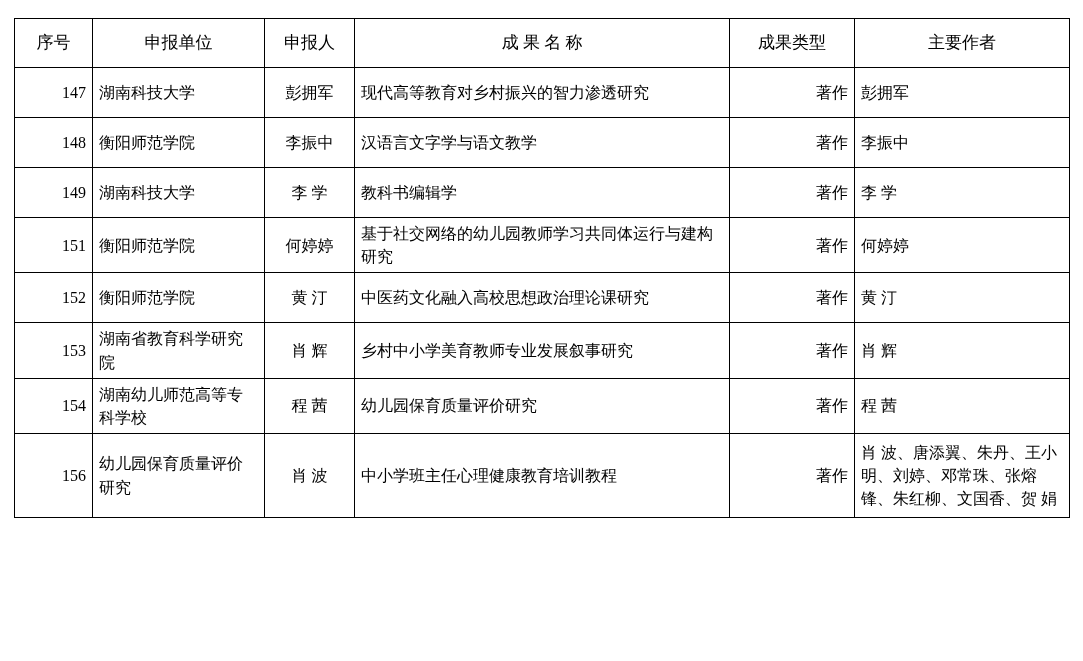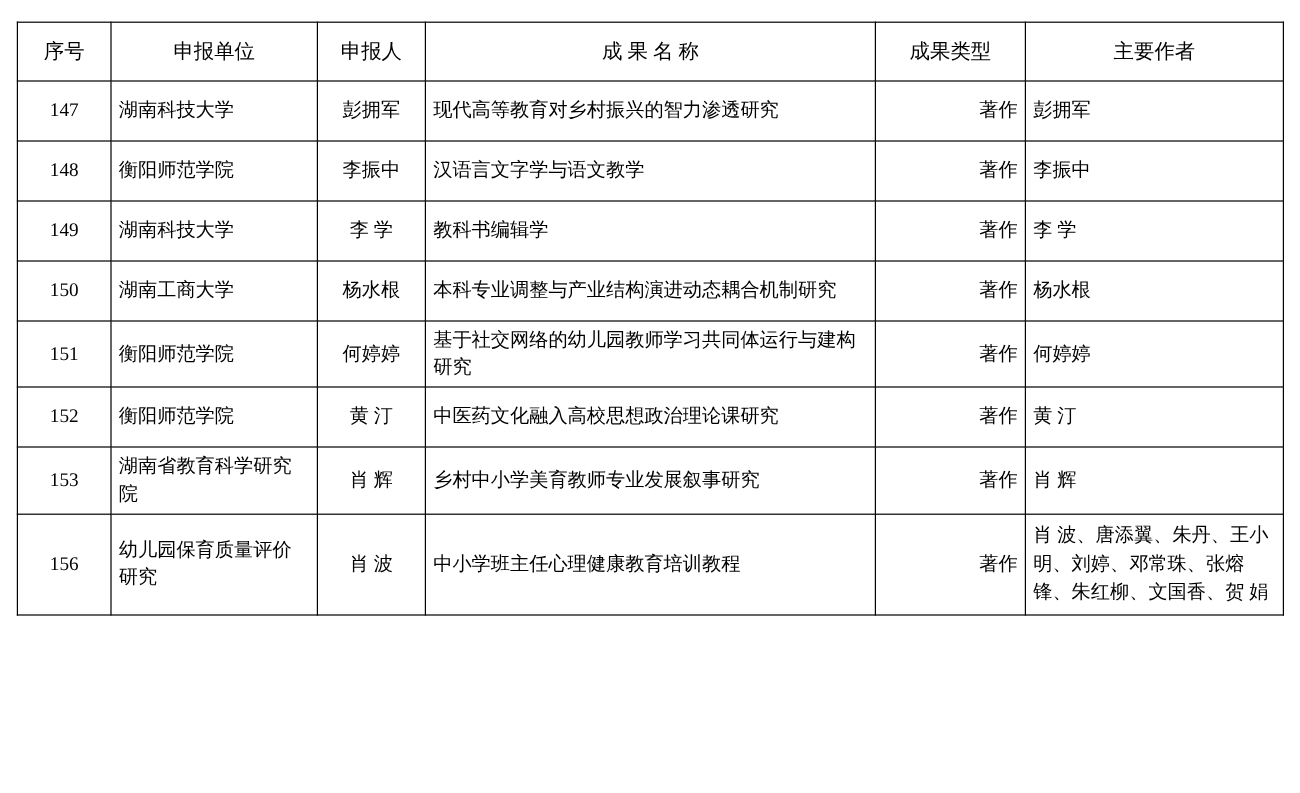--- a/index.html
+++ b/index.html
@@ -42,21 +42,21 @@
     font-size: 17px;
   }
   
   col.c-no     { width: 78px; }
   col.c-unit   { width: 172px; }
   col.c-person { width: 90px; }
   col.c-title  { width: 375px; }
   col.c-type   { width: 125px; }
   col.c-author { width: 215px; }
 
-  td.no      { text-align: center; }
+  td.no      { text-align: right; }
   td.unit    { text-align: left;  padding-left: 12px; }
   td.person  { text-align: center; }
   td.title   { text-align: left;  padding-left: 10px; }
   td.type    { text-align: right; }
   td.author  { text-align: left;  padding-left: 10px; }
 
   tbody tr { height: 50px; }
   tbody tr.tall { height: 84px; }
 </style>
 </head>
@@ -101,28 +101,20 @@
       </tr>
       <tr>
         <td class="no">149</td>
         <td class="unit">湖南科技大学</td>
         <td class="person">李  学</td>
         <td class="title">教科书编辑学</td>
         <td class="type">著作</td>
         <td class="author">李  学</td>
       </tr>
       <tr>
-        <td class="no">150</td>
-        <td class="unit">湖南工商大学</td>
-        <td class="person">杨水根</td>
-        <td class="title">本科专业调整与产业结构演进动态耦合机制研究</td>
-        <td class="type">著作</td>
-        <td class="author">杨水根</td>
-      </tr>
-      <tr>
         <td class="no">151</td>
         <td class="unit">衡阳师范学院</td>
         <td class="person">何婷婷</td>
         <td class="title">基于社交网络的幼儿园教师学习共同体运行与建构研究</td>
         <td class="type">著作</td>
         <td class="author">何婷婷</td>
       </tr>
       <tr>
         <td class="no">152</td>
         <td class="unit">衡阳师范学院</td>
@@ -132,20 +124,28 @@
         <td class="author">黄  汀</td>
       </tr>
       <tr>
         <td class="no">153</td>
         <td class="unit">湖南省教育科学研究院</td>
         <td class="person">肖  辉</td>
         <td class="title">乡村中小学美育教师专业发展叙事研究</td>
         <td class="type">著作</td>
         <td class="author">肖  辉</td>
       </tr>
+      <tr>
+        <td class="no">154</td>
+        <td class="unit">湖南幼儿师范高等专科学校</td>
+        <td class="person">程  茜</td>
+        <td class="title">幼儿园保育质量评价研究</td>
+        <td class="type">著作</td>
+        <td class="author">程  茜</td>
+      </tr>
       <tr class="tall">
         <td class="no">156</td>
         <td class="unit">幼儿园保育质量评价研究</td>
         <td class="person">肖  波</td>
         <td class="title">中小学班主任心理健康教育培训教程</td>
         <td class="type">著作</td>
         <td class="author">肖  波、唐添翼、朱丹、王小明、刘婷、邓常珠、张熔锋、朱红柳、文国香、贺  娟</td>
       </tr>
     </tbody>
   </table>

